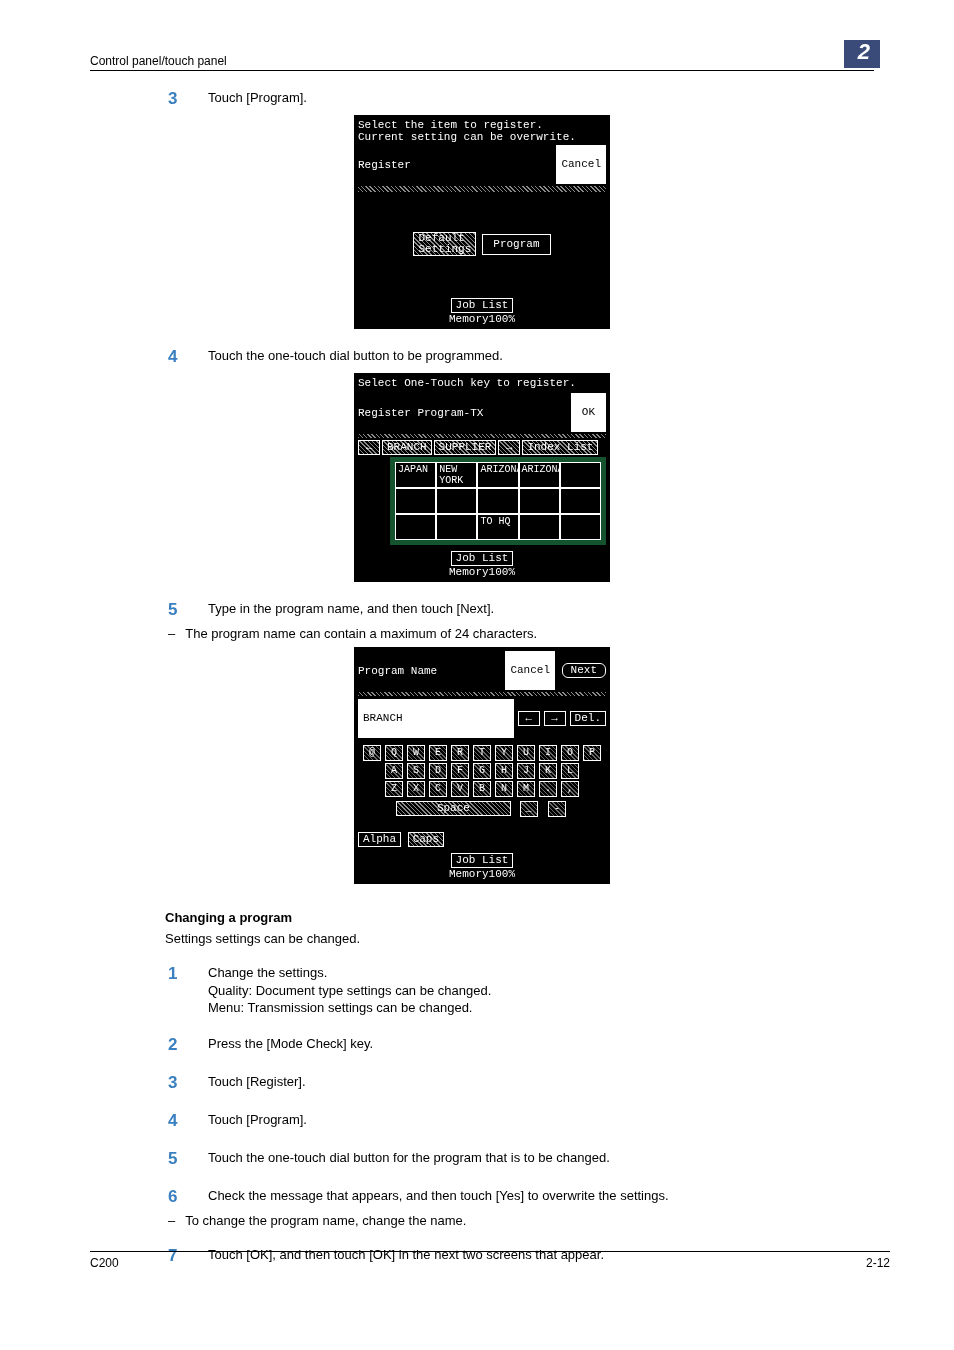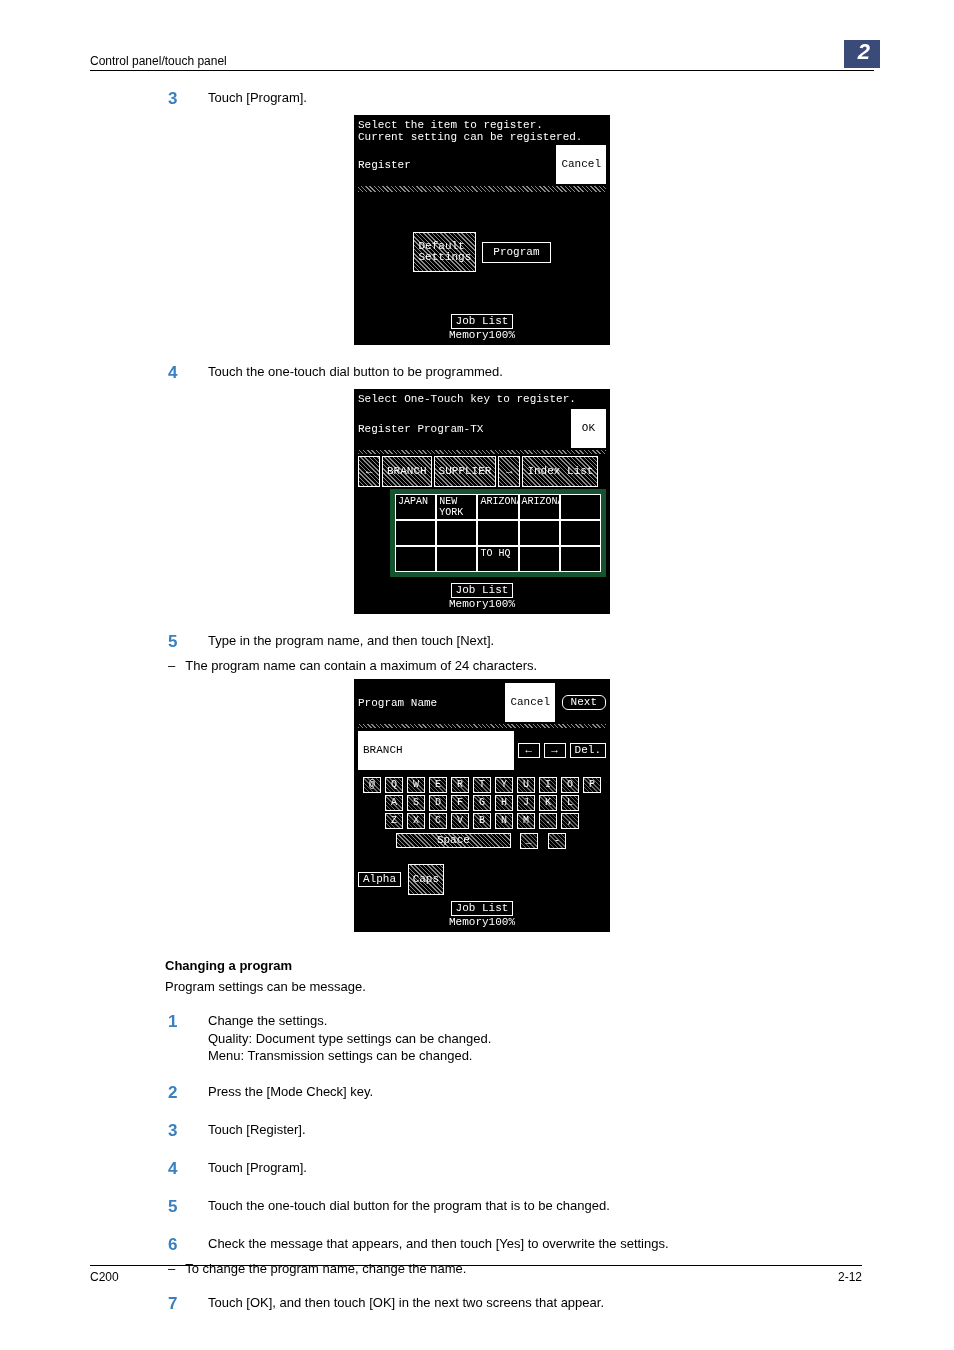--- a/index.html
+++ b/index.html
@@ -91,21 +91,21 @@
     color:#fff;
     padding:0 4px;
     font-family:"Courier New",monospace;
     font-size:11px;
     line-height:13px;
   }
   .btn-hatch{
     display:inline-block;
     border:1px solid #fff;
     color:#fff;
-    padding:8px 4px;
+    padding:0 4px;
     font-family:"Courier New",monospace;
     font-size:11px;
     line-height:13px;
     background-image:repeating-linear-gradient(45deg,#888 0,#888 1px,#000 1px,#000 3px);
   }
   .row{display:flex;align-items:center;}
   .panel .spacer{height:40px;}
   .joblist{
     display:flex;
     justify-content:space-between;
@@ -149,21 +149,21 @@
     margin:26px 0 6px 75px;
   }
   p.bodytxt{
     margin:4px 0 4px 75px;
     font-size:13px;
   }
   .ftr{
     position:absolute;
     bottom:30px;
     left:90px;
-    right:92px;
+    right:64px;
     border-top:1px solid #000;
     padding-top:4px;
     font-size:12px;
     display:flex;
     justify-content:space-between;
   }
   .arrow-icon{display:inline-block;width:12px;text-align:center;}
   .indent{margin-left:78px;}
 </style>
 </head>
@@ -177,21 +177,21 @@
   </div>
 
   <div class="step indent">
     <div class="step-num">3</div>
     <div class="step-body">Touch [Program].</div>
   </div>
 
   <div class="panel-wrap">
     <div class="panel">
       <div class="p-line">Select the item to register.</div>
-      <div class="p-line">Current setting can be registered.</div>
+      <div class="p-line">Current setting can be overwrite.</div>
       <div class="row" style="justify-content:space-between;margin-top:2px;">
         <span>Register</span>
         <span class="btn">Cancel</span>
       </div>
       <div class="hatch" style="height:6px;margin-top:2px;"></div>
       <div class="spacer"></div>
       <div class="row" style="justify-content:center;gap:6px;">
         <span class="btn-hatch" style="white-space:pre;line-height:11px;">Default
 Settings</span>
         <span class="btn-dark" style="padding:3px 10px;">Program</span>
@@ -293,21 +293,21 @@
         <span class="btn-hatch">Caps</span>
       </div>
       <div class="joblist">
         <span class="btn-dark">Job List</span>
         <span>Memory100%</span>
       </div>
     </div>
   </div>
 
   <h4 class="sect">Changing a program</h4>
-  <p class="bodytxt">Program settings can be message.</p>
+  <p class="bodytxt">Settings settings can be changed.</p>
 
   <div id="csteps">
       <div class="step indent">
         <div class="step-num">1</div>
         <div class="step-body">
           <div>Change the settings.</div>
           <div>Quality: Document type settings can be changed.</div>
           <div>Menu: Transmission settings can be changed.</div>
         </div>
       </div>

